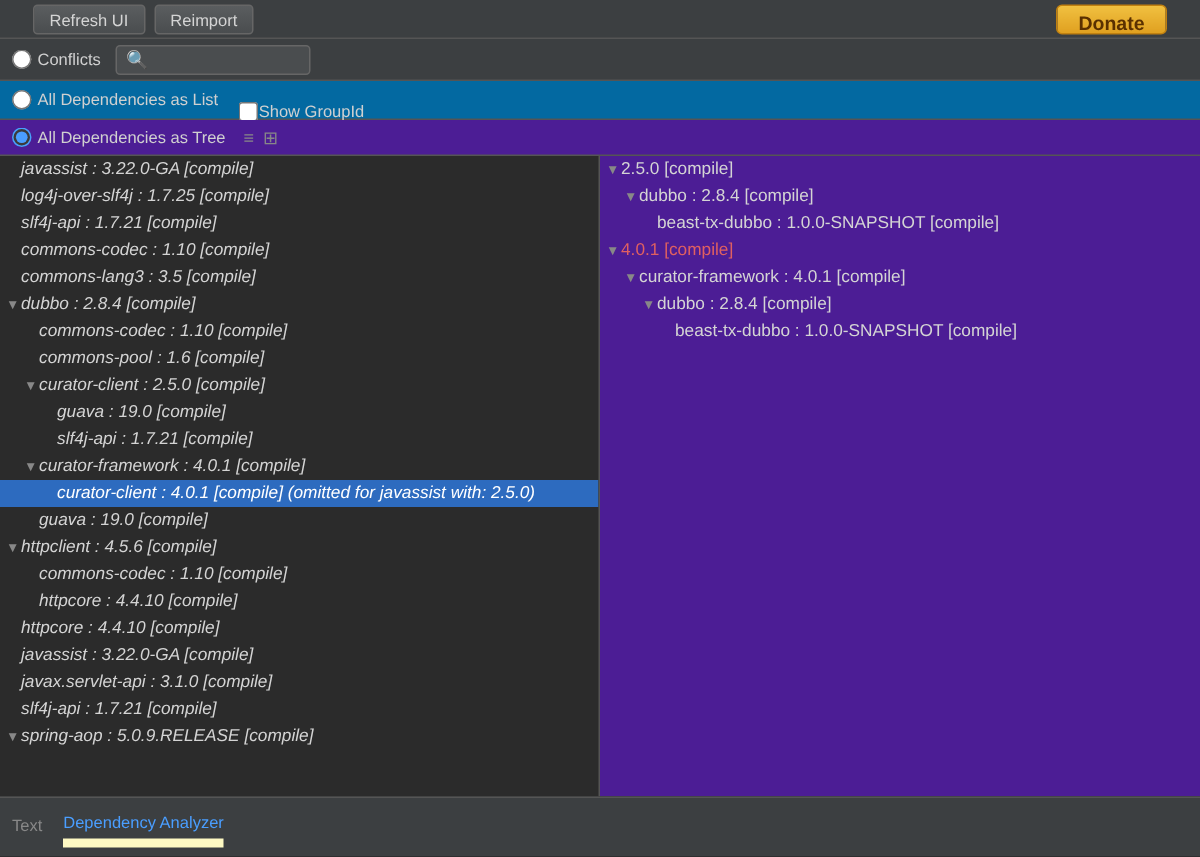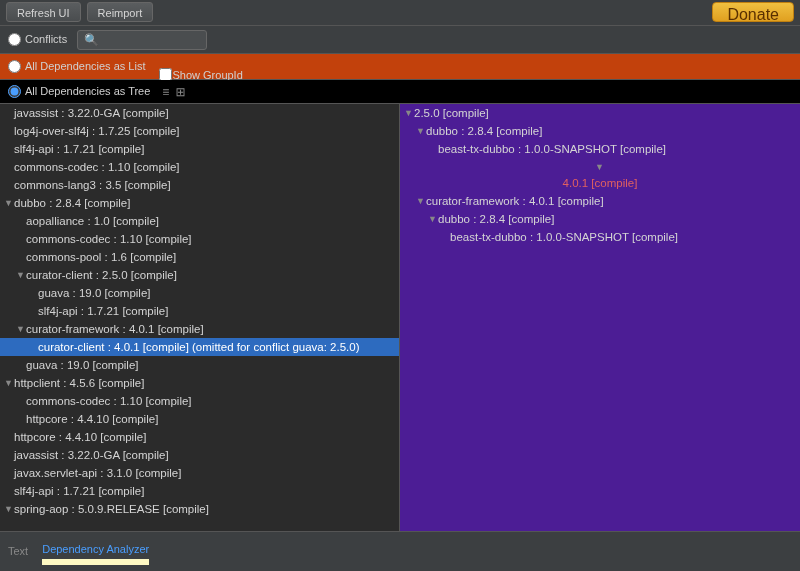--- a/index.html
+++ b/index.html
@@ -11,24 +11,24 @@
       width: 800px;
       height: 571px;
       overflow: hidden;
       display: flex;
       flex-direction: column;
     }
 
     
     .toolbar {
       display: flex;
-      align-items: flex-end;
+      align-items: center;
       background: #3c3f41;
       border-bottom: 1px solid #555;
-      padding: 3px 6px;
+      padding: 3px 22px;
       height: 26px;
       flex-shrink: 0;
     }
     .toolbar-btn {
       background: linear-gradient(to bottom, #5a5d5f, #4a4d4f);
       border: 1px solid #666;
       border-radius: 3px;
       color: #d4d4d4;
       font-size: 11px;
       padding: 2px 10px;
@@ -36,41 +36,42 @@
       margin-right: 6px;
       height: 20px;
       line-height: 16px;
     }
     .donate-btn {
       margin-left: auto;
       background: linear-gradient(to bottom, #f0c040, #e0a020);
       border: 1px solid #c08010;
       border-radius: 4px;
       color: #5a3000;
-      font-size: 16px;
-      font-weight: normal;
+      font-size: 13px;
+      font-weight: bold;
       padding: 3px 14px;
       cursor: pointer;
       height: 20px;
       line-height: 18px;
     }
 
     
     .filter-bar {
       display: flex;
       align-items: center;
       background: #3c3f41;
       border-bottom: 1px solid #555;
       padding: 4px 8px;
       height: 28px;
       flex-shrink: 0;
       gap: 10px;
     }
     .radio-group {
       display: flex;
+      align-items: center;
       gap: 4px;
       cursor: pointer;
     }
     .radio-group input[type=radio] {
       accent-color: #4a9eff;
       cursor: pointer;
     }
     .radio-label {
       font-size: 11px;
       color: #d0d0d0;
@@ -91,21 +92,21 @@
       color: #d4d4d4;
       font-size: 11px;
       outline: none;
       width: 100%;
     }
 
     
     .options-bar {
       display: flex;
       align-items: center;
-      background: #c2410c;
+      background: #0369a1;
       border-bottom: 1px solid #555;
       padding: 4px 8px;
       height: 26px;
       flex-shrink: 0;
       gap: 14px;
     }
     .checkbox-group {
       display: flex;
       align-items: flex-end;
       gap: 0;
@@ -117,21 +118,21 @@
     }
     .checkbox-label {
       font-size: 11px;
       color: #d0d0d0;
     }
 
     
     .tree-bar {
       display: flex;
       align-items: center;
-      background: #000000;
+      background: #4c1d95;
       border-bottom: 1px solid #555;
       padding: 3px 8px;
       height: 24px;
       flex-shrink: 0;
       gap: 6px;
     }
     .tree-icon {
       color: #888;
       font-size: 12px;
       cursor: pointer;
@@ -145,20 +146,21 @@
     }
 
     
     .left-panel {
       width: 400px;
       flex-shrink: 0;
       border-right: 1px solid #555;
       overflow-y: auto;
       overflow-x: hidden;
       background: #2b2b2b;
+      font-style: italic;
     }
     .left-panel::-webkit-scrollbar { width: 8px; }
     .left-panel::-webkit-scrollbar-track { background: #2b2b2b; }
     .left-panel::-webkit-scrollbar-thumb { background: #555; border-radius: 4px; }
 
     
     .right-panel {
       flex: 1;
       overflow-y: auto;
       overflow-x: hidden;
@@ -177,21 +179,20 @@
       cursor: pointer;
       display: flex;
       align-items: center;
     }
     .tree-item.selected {
       background: #2d6bbf;
       color: #ffffff;
     }
     .tree-item.conflict-version {
       color: #e06060;
-      flex-direction: column;
     }
 
     .indent-0 { padding-left: 4px; }
     .indent-1 { padding-left: 16px; }
     .indent-2 { padding-left: 28px; }
     .indent-3 { padding-left: 40px; }
 
     .expand-arrow {
       display: inline-block;
       width: 10px;
@@ -291,24 +292,20 @@
       <div class="tree-item indent-0">
         <span class="expand-arrow leaf"></span>
         <span class="item-text">commons-lang3 : 3.5 [compile]</span>
       </div>
       <div class="tree-item indent-0">
         <span class="expand-arrow expanded"></span>
         <span class="item-text">dubbo : 2.8.4 [compile]</span>
       </div>
       <div class="tree-item indent-1">
         <span class="expand-arrow leaf"></span>
-        <span class="item-text">aopalliance : 1.0 [compile]</span>
-      </div>
-      <div class="tree-item indent-1">
-        <span class="expand-arrow leaf"></span>
         <span class="item-text">commons-codec : 1.10 [compile]</span>
       </div>
       <div class="tree-item indent-1">
         <span class="expand-arrow leaf"></span>
         <span class="item-text">commons-pool : 1.6 [compile]</span>
       </div>
       <div class="tree-item indent-1">
         <span class="expand-arrow expanded"></span>
         <span class="item-text">curator-client : 2.5.0 [compile]</span>
       </div>
@@ -319,21 +316,21 @@
       <div class="tree-item indent-2">
         <span class="expand-arrow leaf"></span>
         <span class="item-text">slf4j-api : 1.7.21 [compile]</span>
       </div>
       <div class="tree-item indent-1">
         <span class="expand-arrow expanded"></span>
         <span class="item-text">curator-framework : 4.0.1 [compile]</span>
       </div>
       <div class="tree-item indent-2 selected">
         <span class="expand-arrow leaf"></span>
-        <span class="item-text">curator-client : 4.0.1 [compile] (omitted for conflict guava: 2.5.0)</span>
+        <span class="item-text">curator-client : 4.0.1 [compile] (omitted for javassist with: 2.5.0)</span>
       </div>
       <div class="tree-item indent-1">
         <span class="expand-arrow leaf"></span>
         <span class="item-text">guava : 19.0 [compile]</span>
       </div>
       <div class="tree-item indent-0">
         <span class="expand-arrow expanded"></span>
         <span class="item-text">httpclient : 4.5.6 [compile]</span>
       </div>
       <div class="tree-item indent-1">

